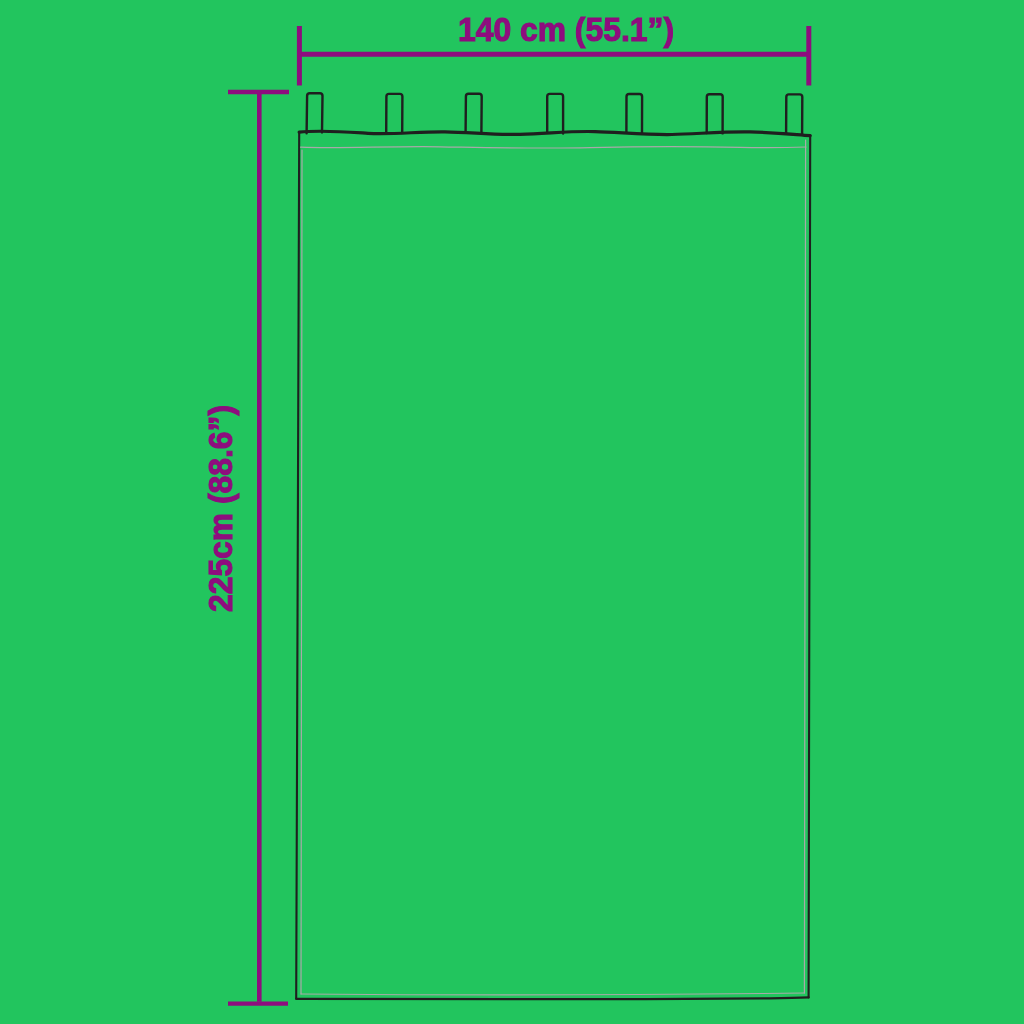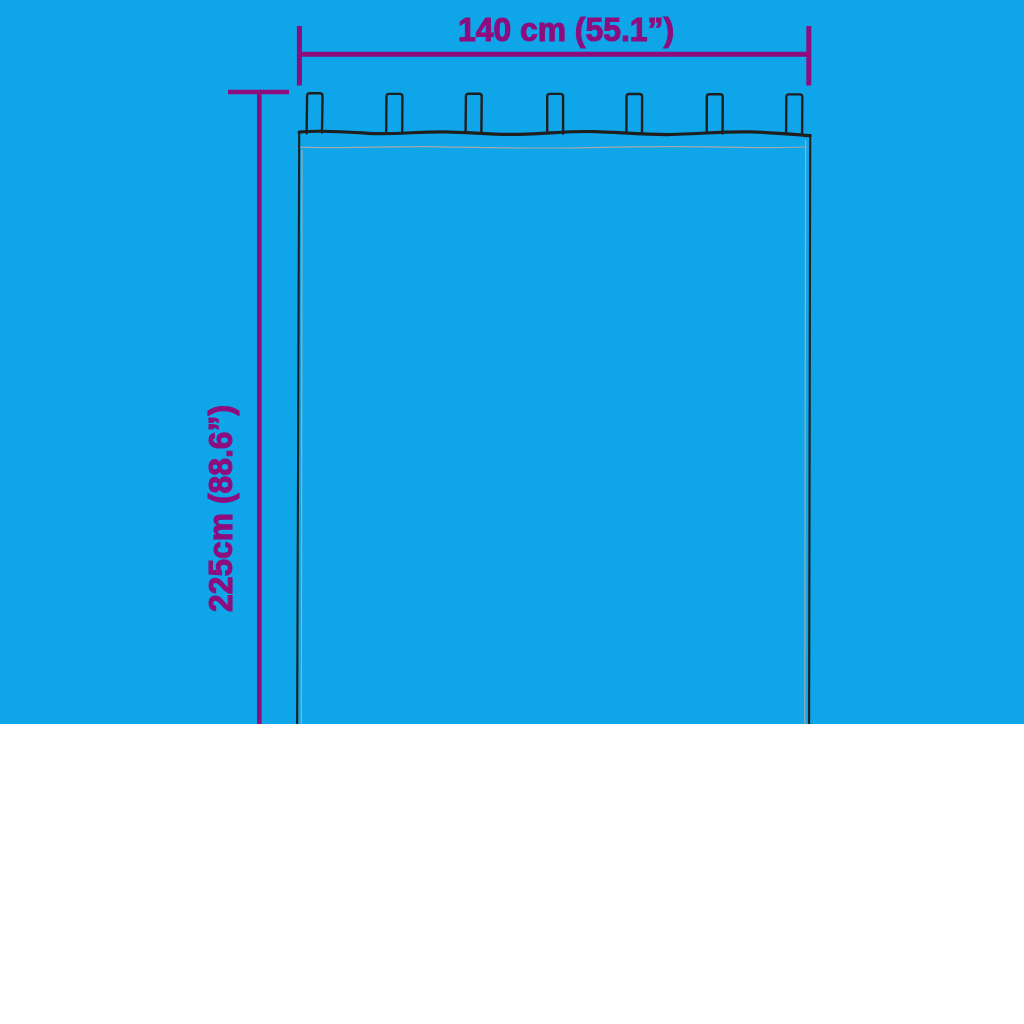--- a/index.html
+++ b/index.html
@@ -1,16 +1,16 @@
 <!DOCTYPE html>
 <html><head>
 <meta charset="utf-8">
 <style>
   html,body{margin:0;padding:0;background:#ffffff;}
-  #stage{position:relative;width:1024px;height:724px;background:#0ea5e9;overflow:hidden;
+  #stage{position:relative;width:1024px;height:1024px;background:#22c55e;overflow:hidden;
          font-family:"Liberation Sans", sans-serif;}
   svg{position:absolute;left:0;top:0;}
   .dimtext{fill:#8e0d7e;font-weight:bold;font-size:33.5px;stroke:#8e0d7e;stroke-width:1.1px;}
 </style>
 </head>
 <body>
 <div id="stage">
 <svg width="1024" height="1024" viewBox="0 0 1024 1024">
 
   <text class="dimtext" x="566" y="41" text-anchor="middle" textLength="216" lengthAdjust="spacingAndGlyphs">140 cm (55.1”)</text>

